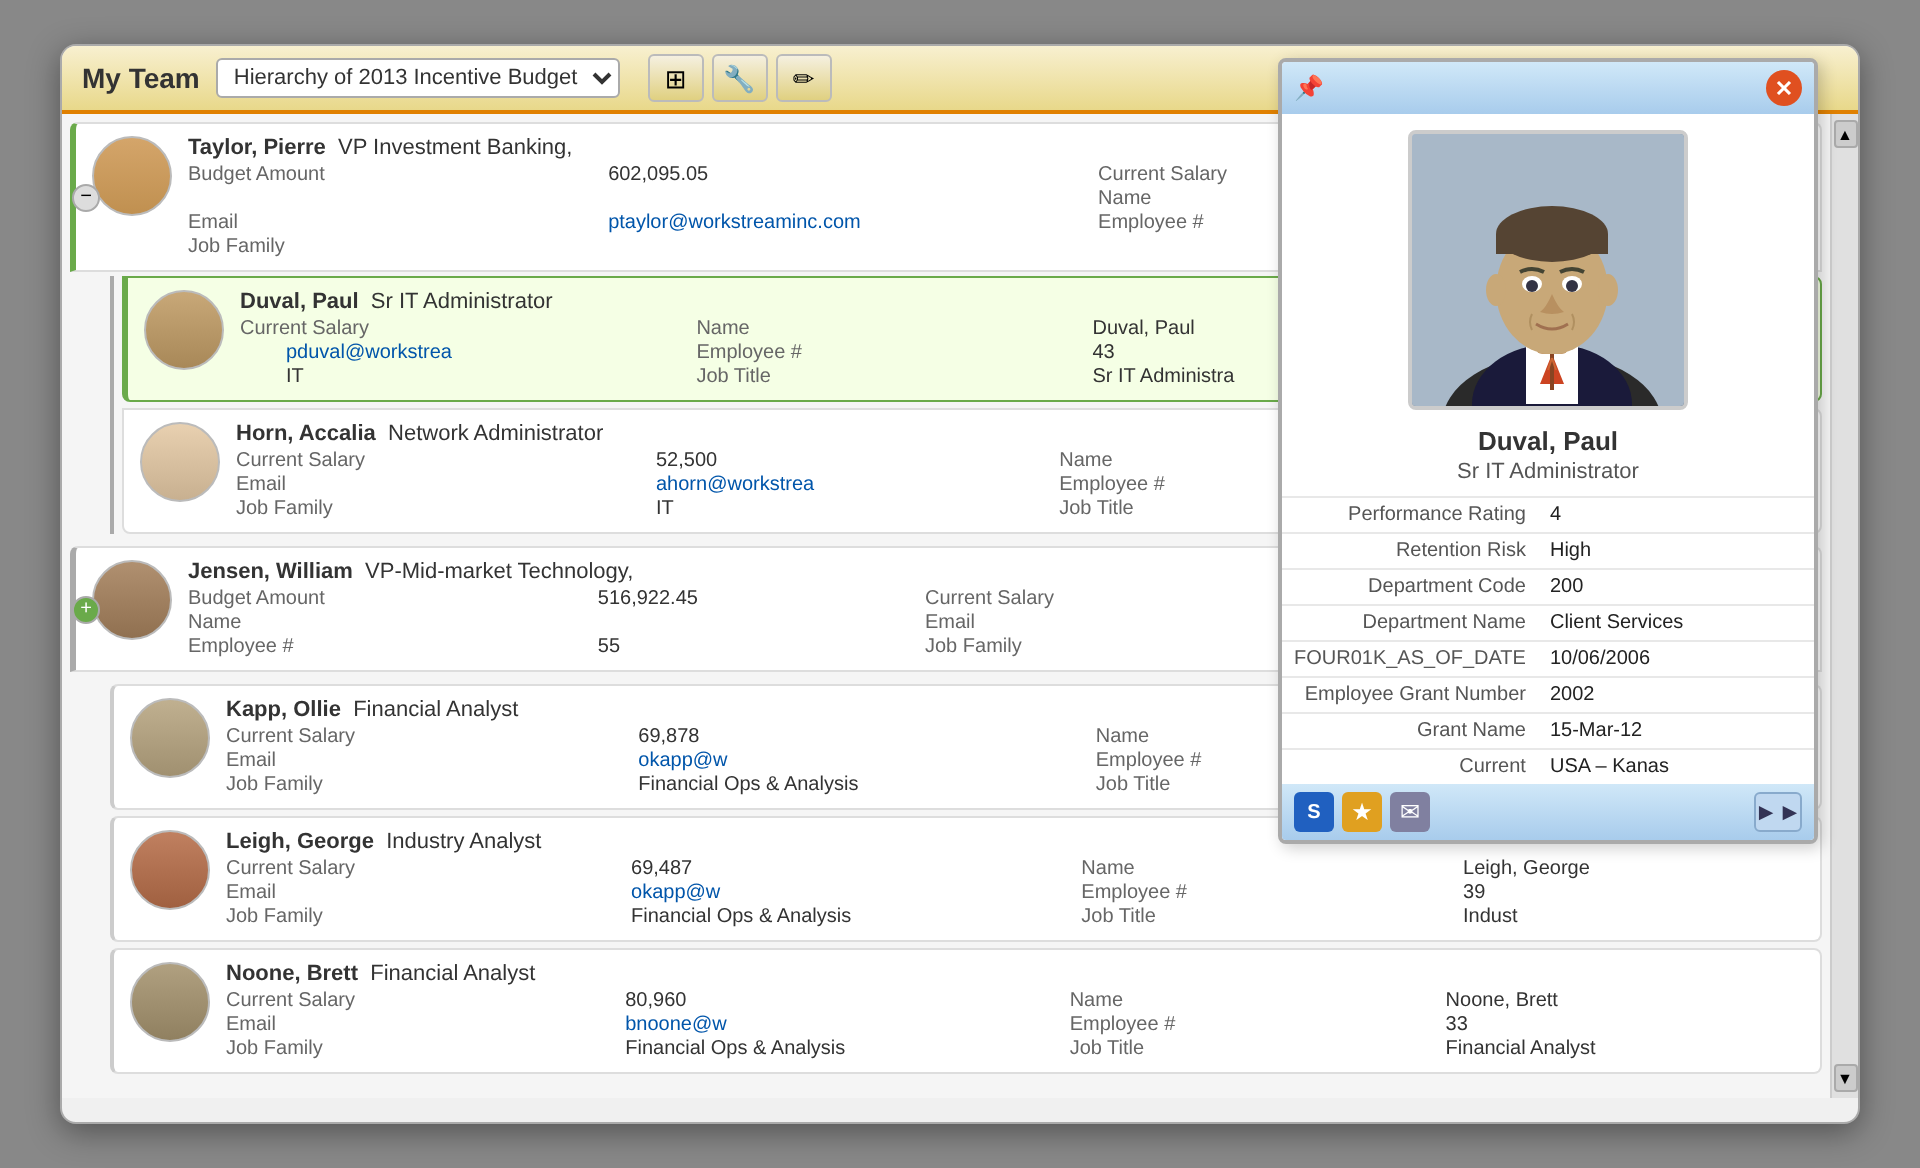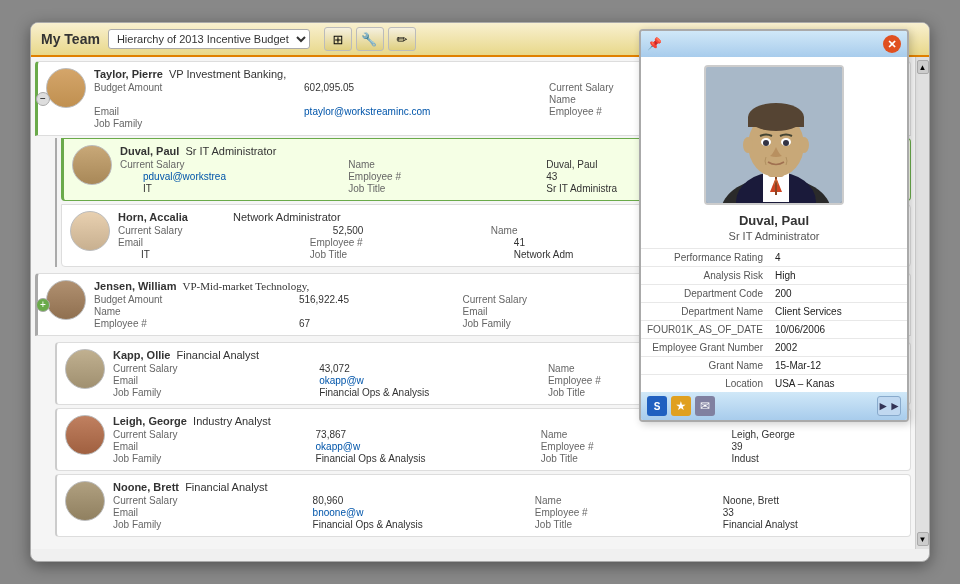--- a/index.html
+++ b/index.html
@@ -391,91 +391,92 @@
                 <span class="emp-detail-value">IT</span>
                 <span class="emp-detail-label">Job Title</span>
                 <span class="emp-detail-value">Sr IT Administra</span>
               </div>
             </div>
           </div>
 
           <div class="emp-card" style="margin-bottom:3px;">
             <div class="emp-avatar face-accalia" style="border-radius:50%;"></div>
             <div class="emp-info">
-              <div class="emp-name">Horn, Accalia &nbsp;<span style="font-weight:normal;margin-left:39px;">Network Administrator</span></div>
+              <div class="emp-name">Horn, Accalia &nbsp;<span style="font-weight:normal;">Network Administrator</span></div>
               <div class="emp-details">
                 <span class="emp-detail-label">Current Salary</span>
                 <span class="emp-detail-value">52,500</span>
                 <span class="emp-detail-label">Name</span>
                 <span class="emp-detail-value">Horn, Accalia</span>
                 <span class="emp-detail-label">Email</span>
+                <span class="emp-detail-value link">ahorn@workstrea</span>
                 <span class="emp-detail-label">Employee #</span>
                 <span class="emp-detail-value">41</span>
                 <span class="emp-detail-label">Job Family</span>
                 <span class="emp-detail-value">IT</span>
                 <span class="emp-detail-label">Job Title</span>
                 <span class="emp-detail-value">Network Adm</span>
               </div>
             </div>
           </div>
         </div>
       </div>
 
       <div class="emp-card-group">
         <div class="emp-card manager" style="margin-bottom:3px; border-left:3px solid #aaa;">
           <div class="expand-btn" style="background:#6aaa4a;color:white;">+</div>
           <div class="emp-avatar face-william" style="border-radius:50%;"></div>
           <div class="emp-info">
-            <div class="emp-name">Jensen, William &nbsp;<span style="font-weight:normal;font-family:Liberation Serif, serif;">VP-Mid-market Technology,</span></div>
+            <div class="emp-name">Jensen, William &nbsp;<span style="font-weight:normal;">VP-Mid-market Technology,</span></div>
             <div class="emp-details">
               <span class="emp-detail-label">Budget Amount</span>
               <span class="emp-detail-value">516,922.45</span>
               <span class="emp-detail-label">Current Salary</span>
               <span class="emp-detail-value">100,201</span>
               <span class="emp-detail-label">Name</span>
               <span class="emp-detail-value"></span>
               <span class="emp-detail-label">Email</span>
               <span class="emp-detail-value link">wjensen@workstreaminc.com</span>
               <span class="emp-detail-label">Employee #</span>
-              <span class="emp-detail-value">67</span>
+              <span class="emp-detail-value">55</span>
               <span class="emp-detail-label">Job Family</span>
               <span class="emp-detail-value"></span>
             </div>
           </div>
         </div>
       </div>
 
       <div class="emp-card" style="margin-bottom:3px; margin-left:20px; border-left:2px solid #ccc;">
         <div class="emp-avatar face-ollie" style="border-radius:50%;"></div>
         <div class="emp-info">
           <div class="emp-name">Kapp, Ollie &nbsp;<span style="font-weight:normal;">Financial Analyst</span></div>
           <div class="emp-details">
             <span class="emp-detail-label">Current Salary</span>
-            <span class="emp-detail-value">43,072</span>
+            <span class="emp-detail-value">69,878</span>
             <span class="emp-detail-label">Name</span>
             <span class="emp-detail-value">Kapp, Ollie</span>
             <span class="emp-detail-label">Email</span>
             <span class="emp-detail-value link">okapp@w</span>
             <span class="emp-detail-label">Employee #</span>
             <span class="emp-detail-value">36</span>
             <span class="emp-detail-label">Job Family</span>
             <span class="emp-detail-value">Financial Ops &amp; Analysis</span>
             <span class="emp-detail-label">Job Title</span>
             <span class="emp-detail-value">Financ</span>
           </div>
         </div>
       </div>
 
       <div class="emp-card" style="margin-bottom:3px; margin-left:20px; border-left:2px solid #ccc;">
         <div class="emp-avatar face-george" style="border-radius:50%;"></div>
         <div class="emp-info">
           <div class="emp-name">Leigh, George &nbsp;<span style="font-weight:normal;">Industry Analyst</span></div>
           <div class="emp-details">
             <span class="emp-detail-label">Current Salary</span>
-            <span class="emp-detail-value">73,867</span>
+            <span class="emp-detail-value">69,487</span>
             <span class="emp-detail-label">Name</span>
             <span class="emp-detail-value">Leigh, George</span>
             <span class="emp-detail-label">Email</span>
             <span class="emp-detail-value link">okapp@w</span>
             <span class="emp-detail-label">Employee #</span>
             <span class="emp-detail-value">39</span>
             <span class="emp-detail-label">Job Family</span>
             <span class="emp-detail-value">Financial Ops &amp; Analysis</span>
             <span class="emp-detail-label">Job Title</span>
             <span class="emp-detail-value">Indust</span>
@@ -562,21 +563,21 @@
     </div>
     <div class="detail-name">Duval, Paul</div>
     <div class="detail-title">Sr IT Administrator</div>
     <table class="detail-table">
       <tbody id="detail-fields">
       <tr>
             <td>Performance Rating</td>
             <td>4</td>
           </tr>
           <tr>
-            <td>Analysis Risk</td>
+            <td>Retention Risk</td>
             <td>High</td>
           </tr>
           <tr>
             <td>Department Code</td>
             <td>200</td>
           </tr>
           <tr>
             <td>Department Name</td>
             <td>Client Services</td>
           </tr>
@@ -586,21 +587,21 @@
           </tr>
           <tr>
             <td>Employee Grant Number</td>
             <td>2002</td>
           </tr>
           <tr>
             <td>Grant Name</td>
             <td>15-Mar-12</td>
           </tr>
           <tr>
-            <td>Location</td>
+            <td>Current</td>
             <td>USA – Kanas</td>
           </tr>
         </tbody>
     </table>
     <div class="detail-footer">
       <div class="detail-footer-icons">
         <div class="detail-footer-icon blue">
           <span style="font-size:10px;font-weight:bold;">S</span>
         </div>
         <div class="detail-footer-icon gold">

